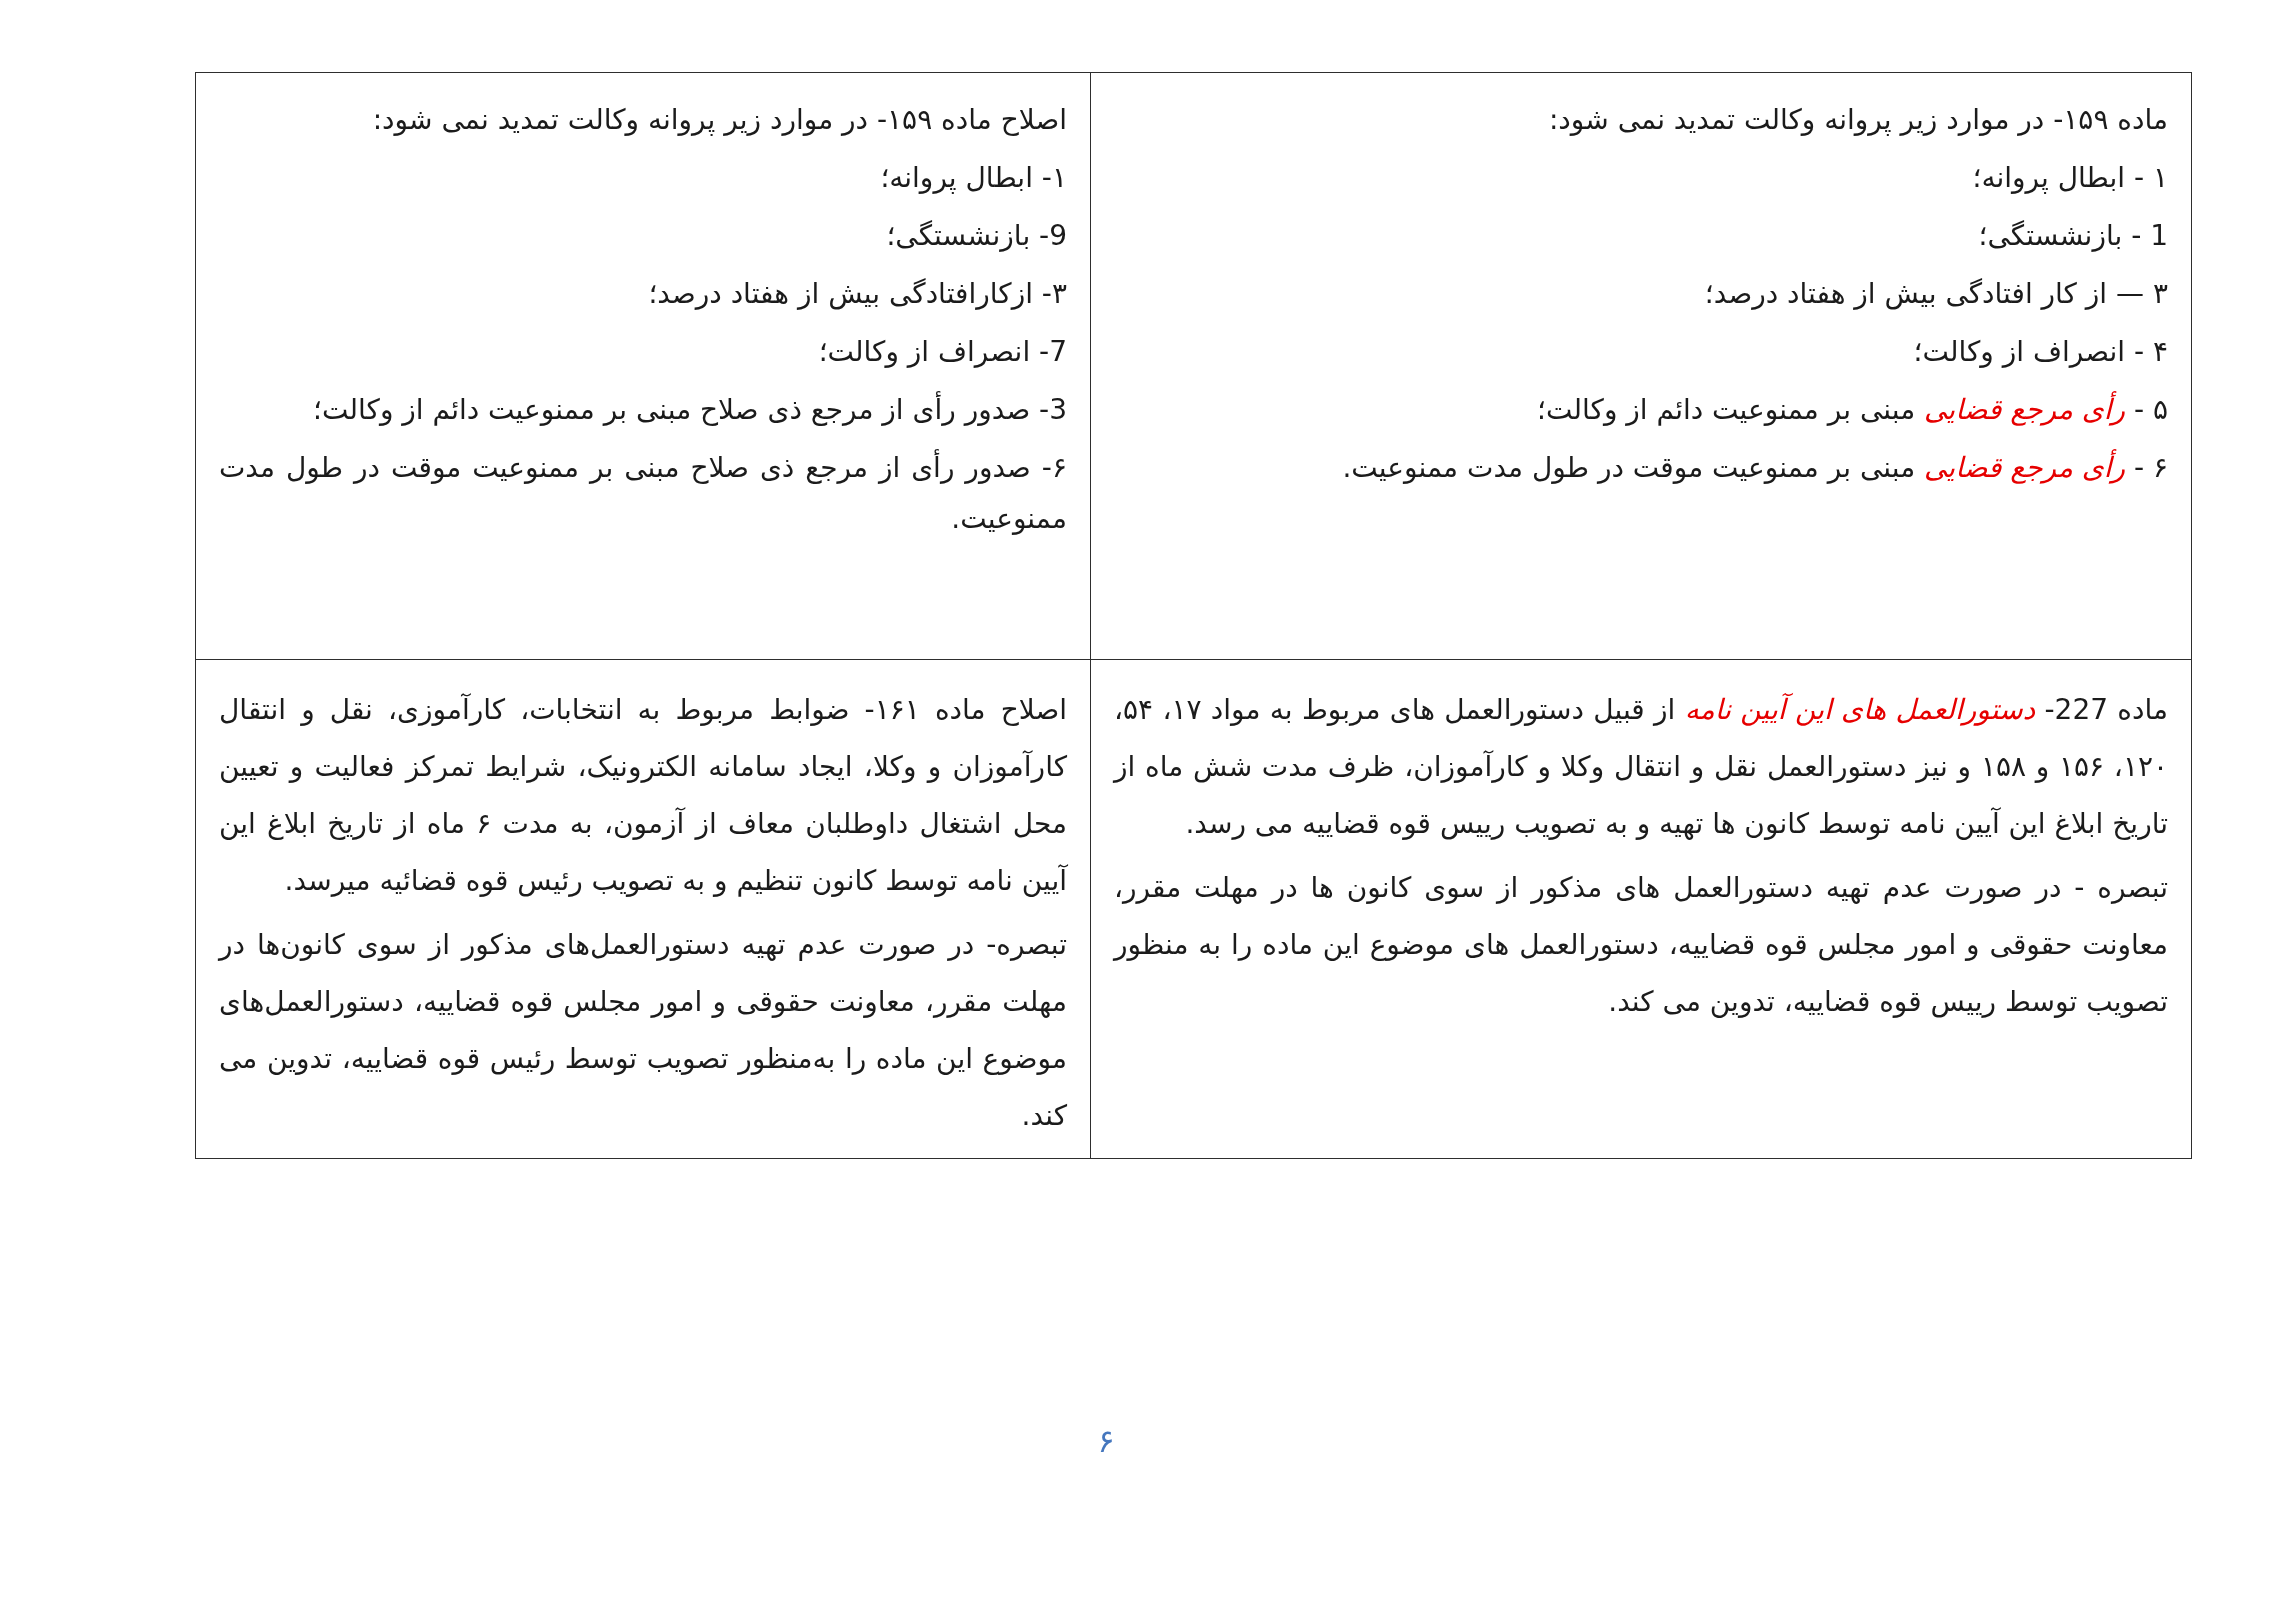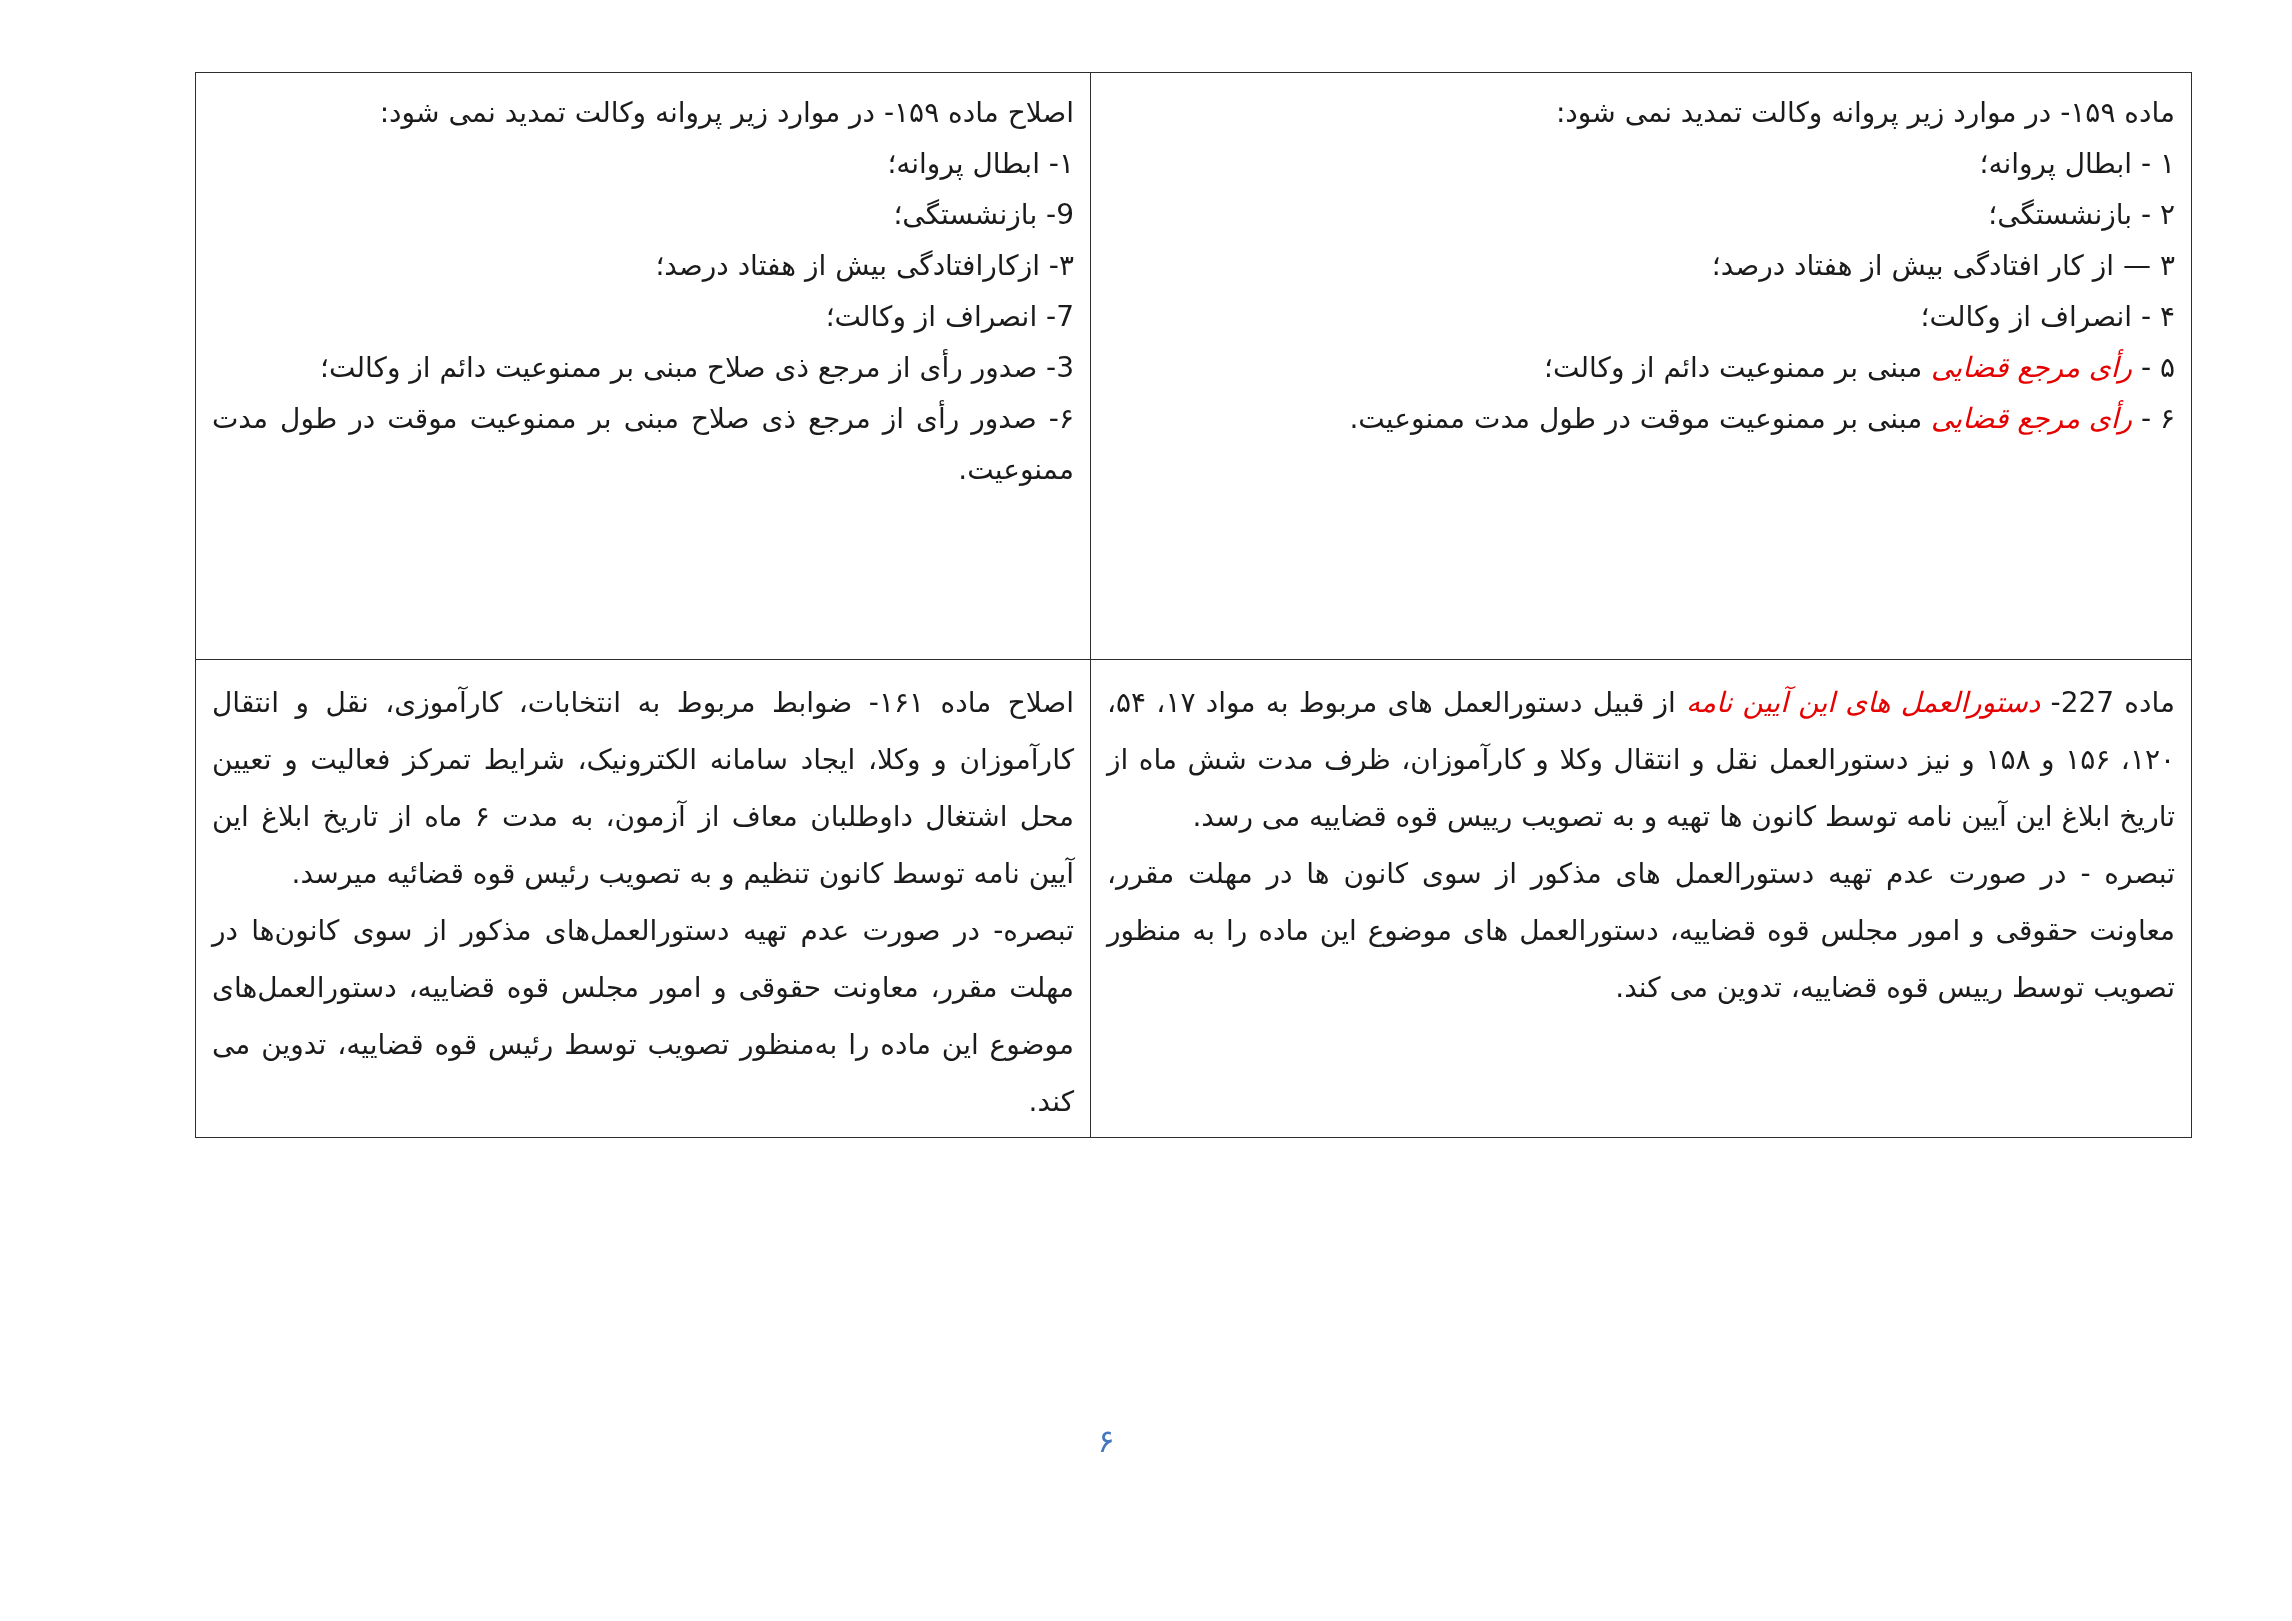--- a/index.html
+++ b/index.html
@@ -24,21 +24,21 @@
   table.compare-table td{
     border:1.8px solid var(--table-border);
     vertical-align:top;
     padding:14.3px 16px 7.2px 16px;
   }
   td.col-original{width:1101px;}
   td.col-amended{width:895px;}
   tr.row1 td{height:587px;}
   tr.row2 td{height:459px;}
   .cell p{
-    margin:0;
+    margin:7px;
     direction:rtl;
     text-align:justify;
     text-justify:inter-word;
     font-size:28px;
   }
   tr.row1 .cell p{line-height:51px;}
   tr.row2 .cell p{line-height:57px;}
   .cell .red{color:var(--highlight-red);font-style:italic;}
   .page-number{
     position:absolute;left:195px;top:1422px;width:1822px;
@@ -52,21 +52,21 @@
 <body>
 
 <div class="page">
 
   <table class="compare-table">
     <tbody>
       <tr class="row1">
         <td class="cell col-original">
             <p><span>ماده ۱۵۹-  در موارد زیر پروانه وکالت تمدید نمی شود:</span></p>
             <p><span>۱ - ابطال پروانه؛</span></p>
-            <p><span>۲ - بازنشستگی؛</span></p>
+            <p><span>1 - بازنشستگی؛</span></p>
             <p><span>۳ — از کار افتادگی بیش از هفتاد درصد؛</span></p>
             <p><span>۴ - انصراف از وکالت؛</span></p>
             <p><span>۵ - </span><span class="red">رأی مرجع قضایی</span><span> مبنی بر ممنوعیت دائم از وکالت؛</span></p>
             <p><span>۶ - </span><span class="red">رأی مرجع قضایی</span><span> مبنی بر ممنوعیت موقت در طول مدت ممنوعیت.</span></p>
           </td>
         <td class="cell col-amended">
             <p><span>اصلاح ماده ۱۵۹- در موارد زیر پروانه وکالت تمدید نمی شود:</span></p>
             <p><span>۱- ابطال پروانه؛</span></p>
             <p><span>9- بازنشستگی؛</span></p>
             <p><span>۳- ازکارافتادگی بیش از هفتاد درصد؛</span></p>

